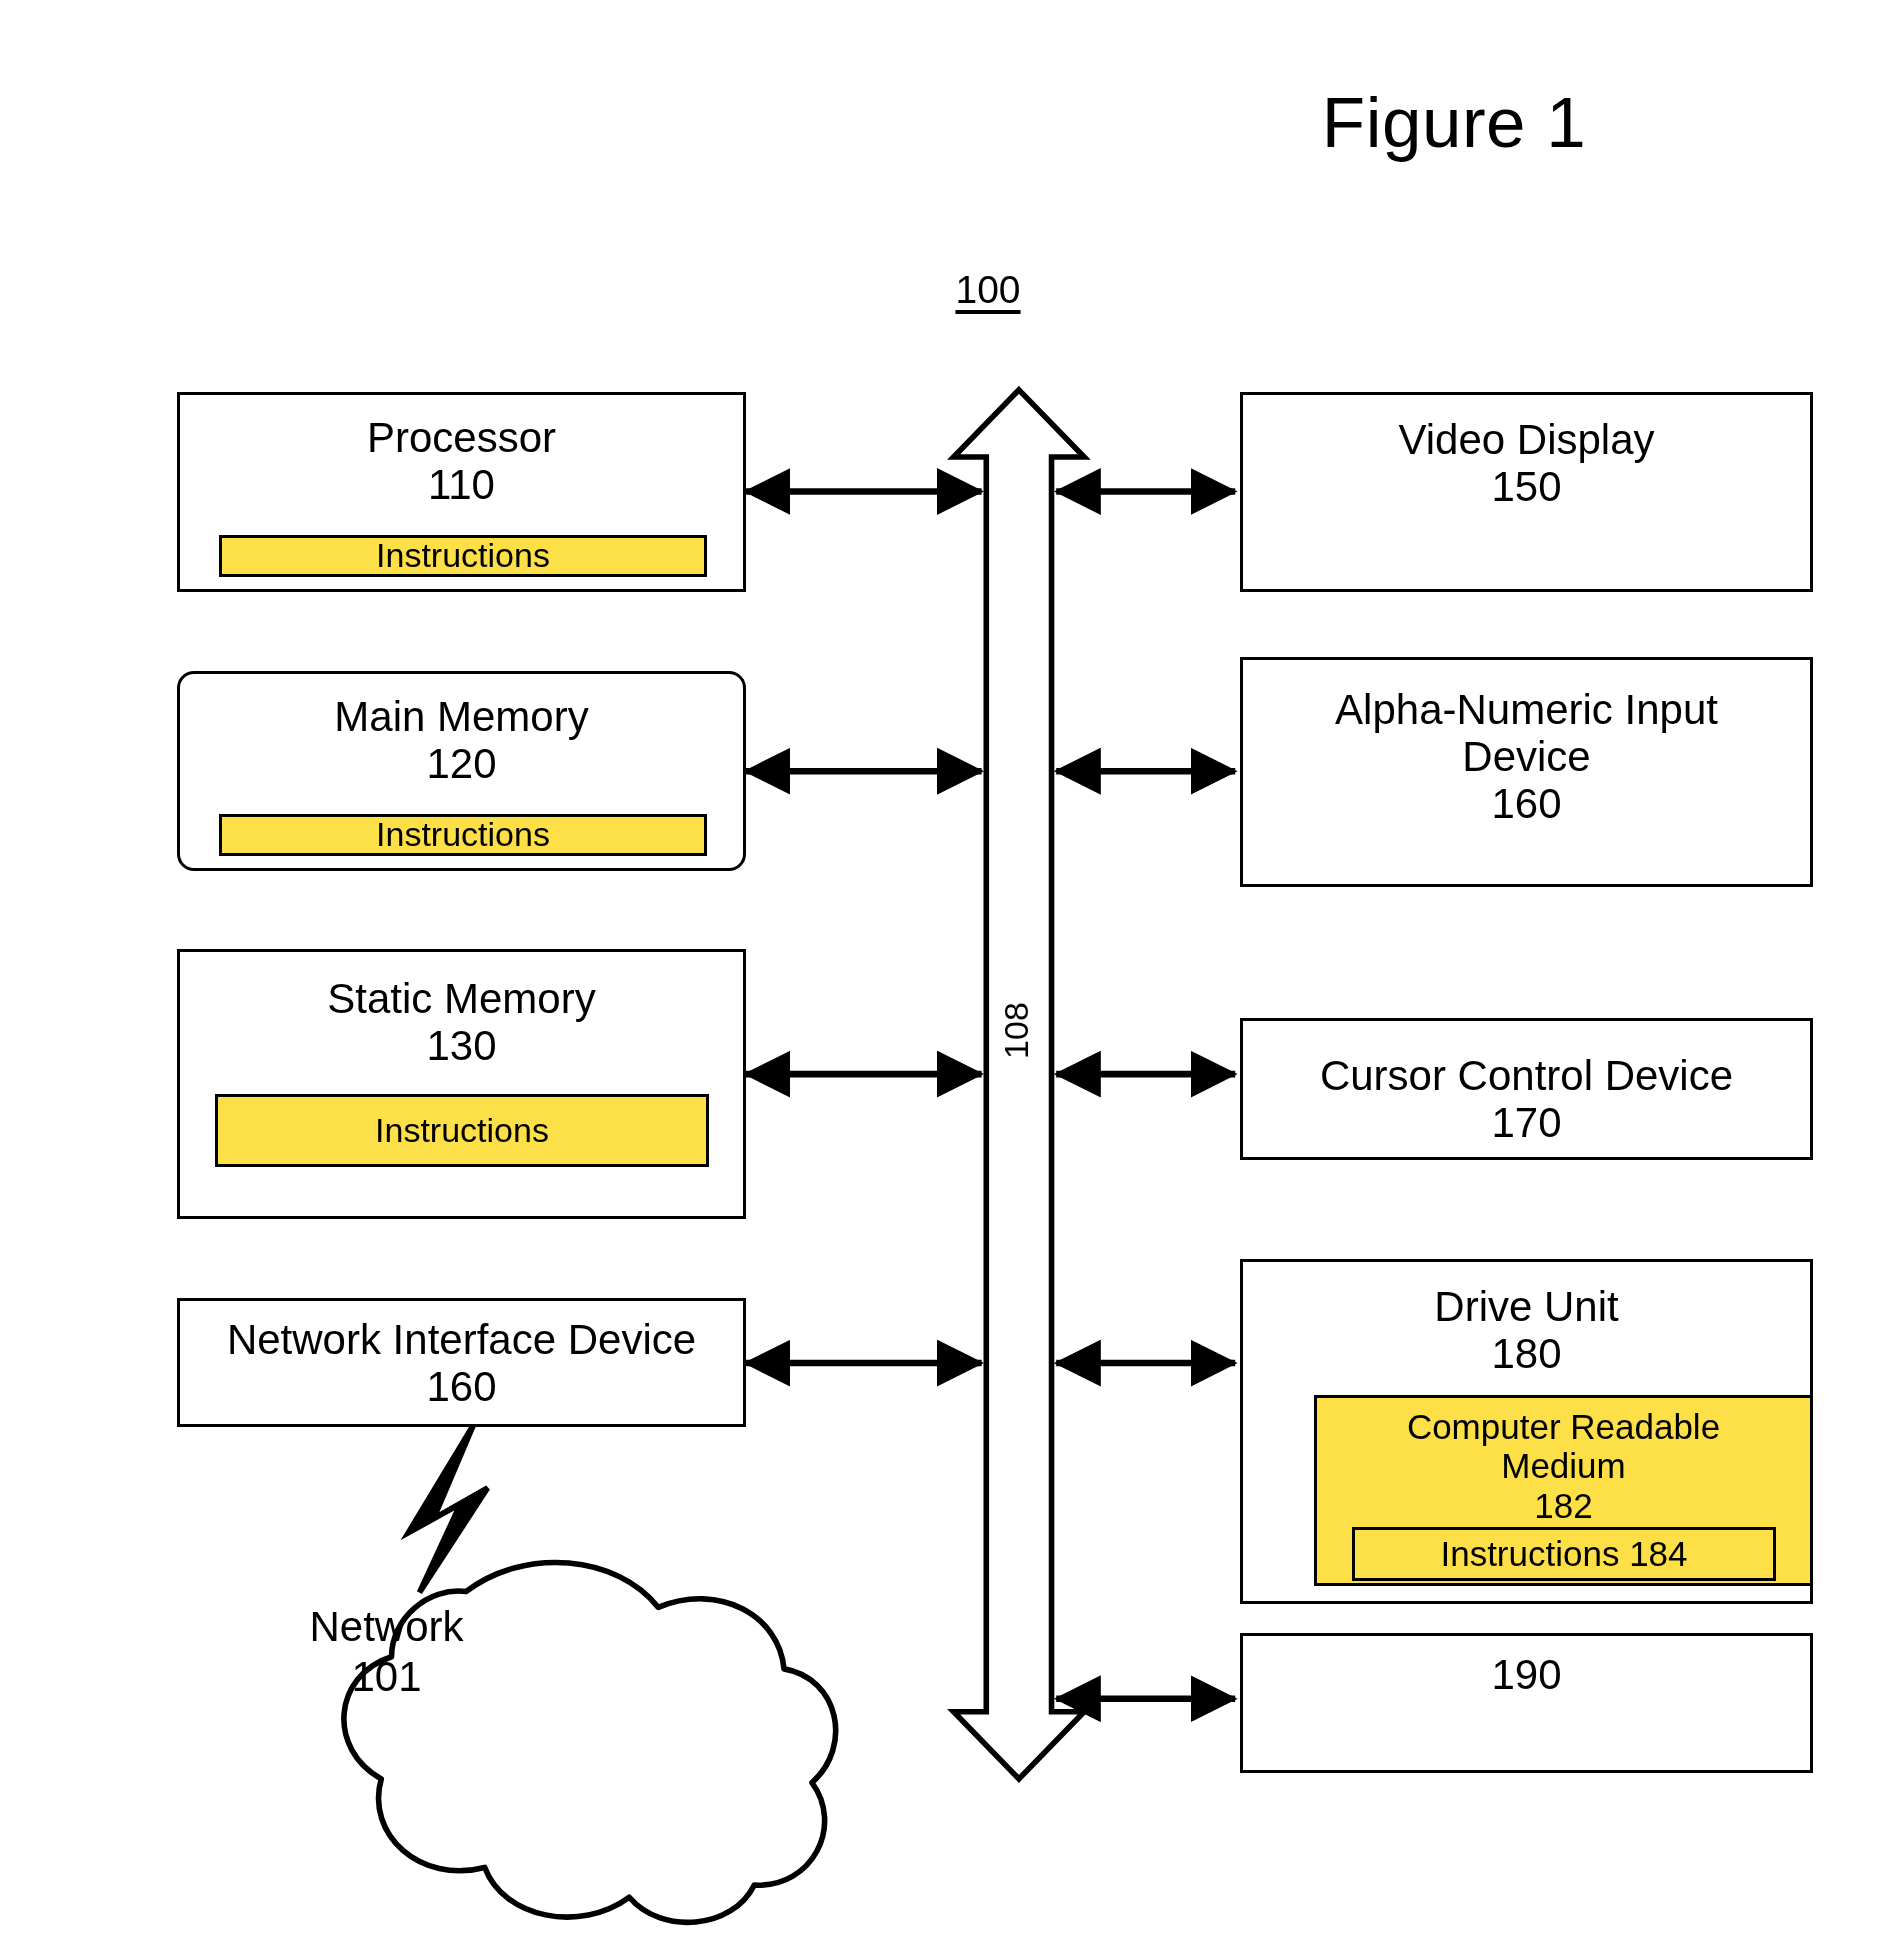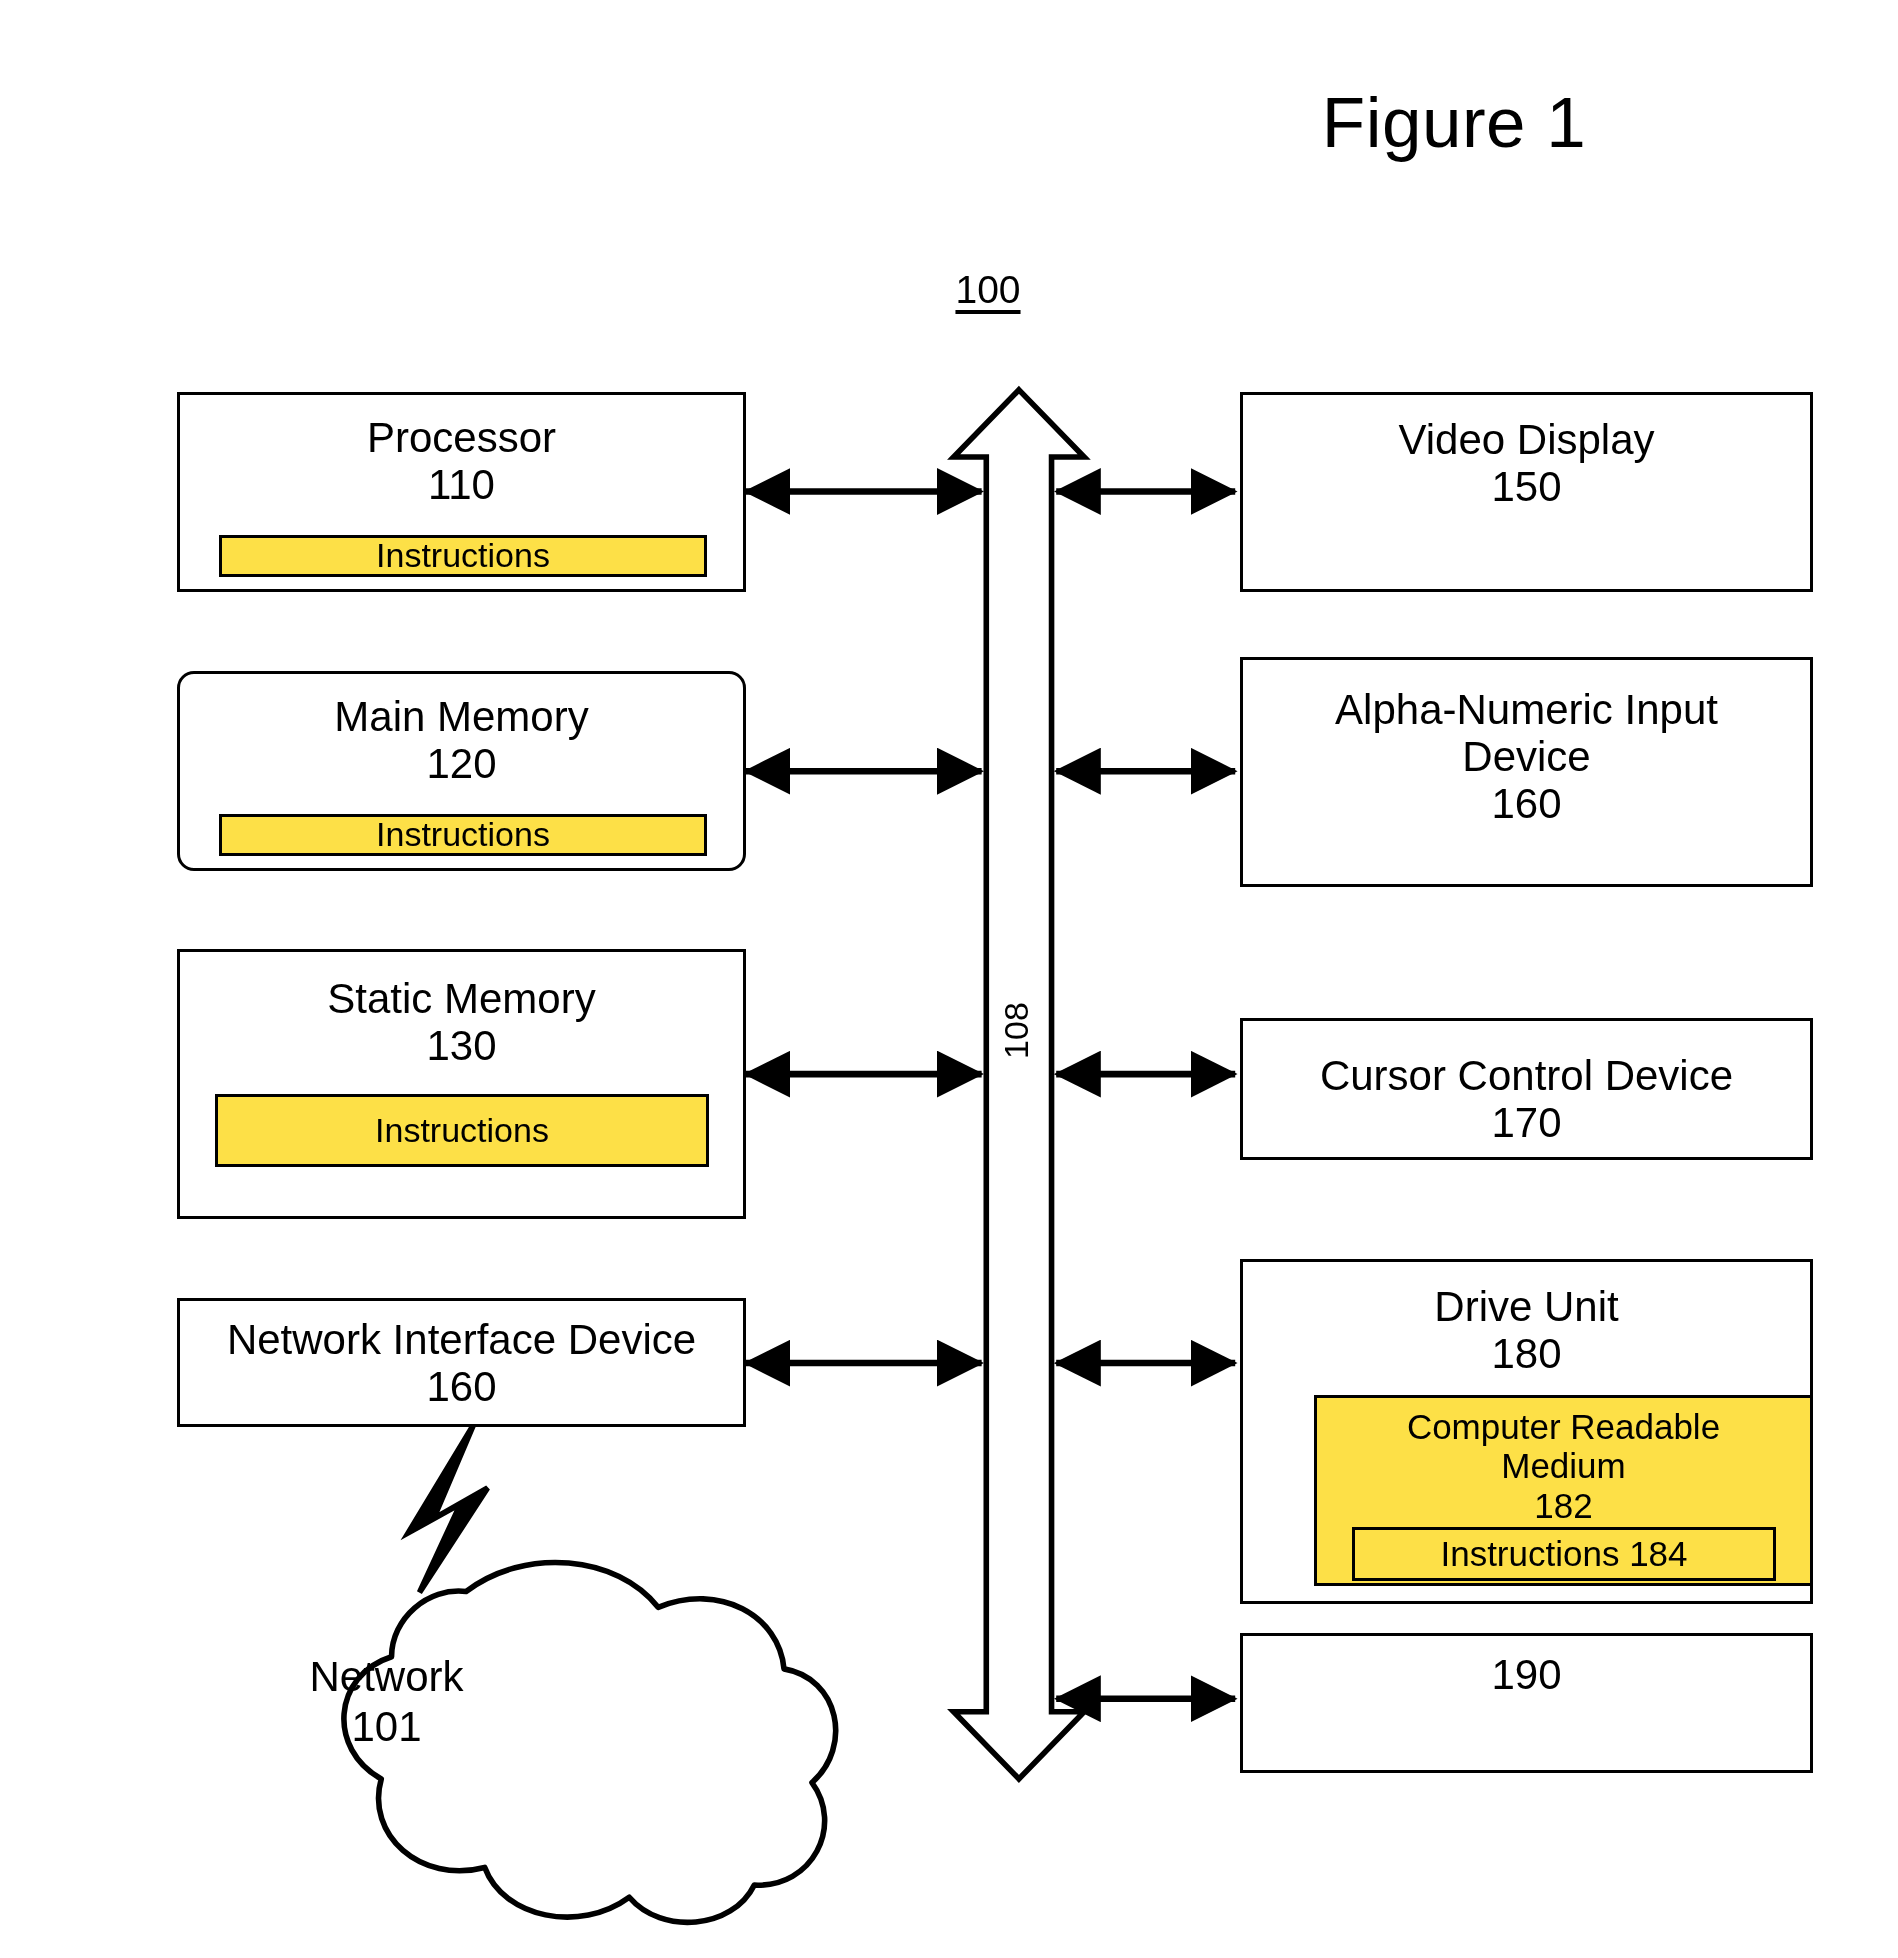--- a/index.html
+++ b/index.html
@@ -86,21 +86,21 @@
     justify-content: center;
     text-align: center;
   }
   .inner-label {
     font-size: 34px;
     line-height: 1.1;
   }
   .cloud-label {
     position: absolute;
     left: 214px;
-    top: 1652px;
+    top: 1602px;
     width: 345px;
     text-align: center;
     font-size: 42px;
     line-height: 1.18;
   }
   .cloud-label .num { display: block; }
 </style>
 </head>
 <body>
 

